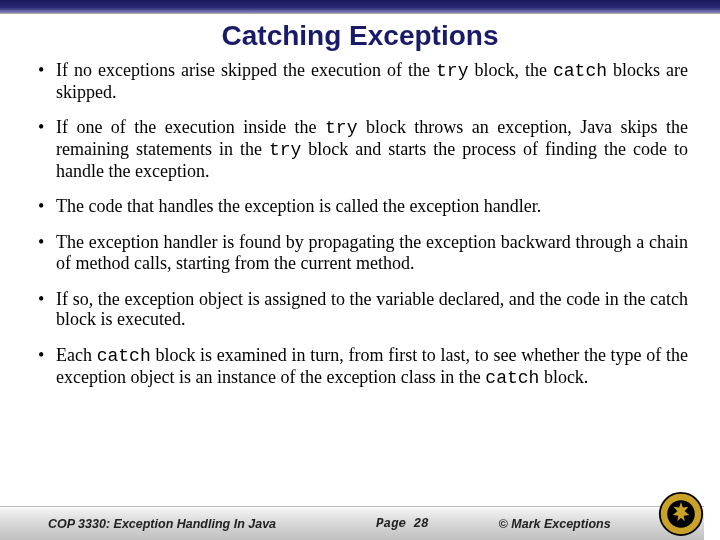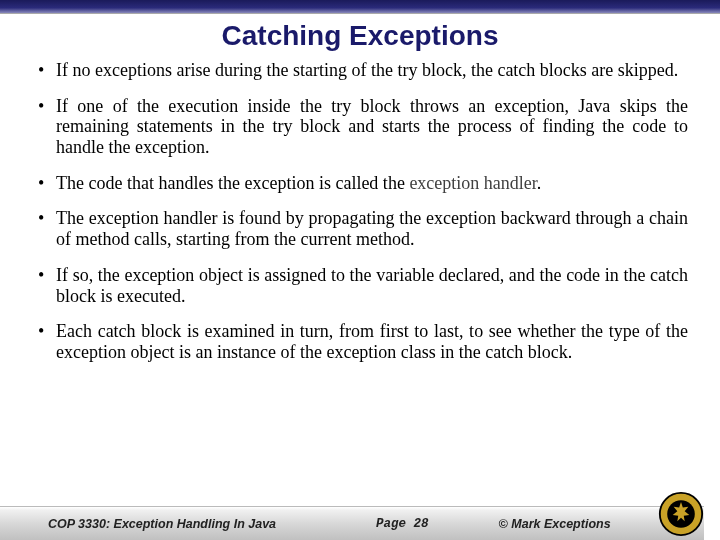--- a/index.html
+++ b/index.html
@@ -43,24 +43,24 @@
   }
   li::before {
     content: "•";
     position: absolute;
     left: 0;
     top: 0;
     font-size: 18px;
     color: #000;
   }
   .code {
-    font-family: Liberation Serif, serif;
+    font-family: Liberation Mono, monospace;
   }
   .highlight {
-    color: #404040;
+    color: #000000;
   }
   .footer {
     position: absolute;
     bottom: 0;
     left: 0;
     right: 16px;
     height: 34px;
     background: linear-gradient(to bottom, #ffffff 0%, #f0f0f0 10%, #d8d8d8 50%, #c0c0c0 100%);
     border-top: 1px solid #bbb;
     display: flex;
@@ -86,21 +86,21 @@
 </head>
 <body>
 
 <div class="top-bar"></div>
 
 <div class="title">Catching Exceptions</div>
 
 <div class="content">
   <ul>
     <li>
-      <span>If no exceptions arise during the starting of the </span><span class="code">try</span><span> block, the </span><span class="code">catch</span><span> blocks are skipped.</span>
+      <span>If no exceptions arise skipped the execution of the </span><span class="code">try</span><span> block, the </span><span class="code">catch</span><span> blocks are skipped.</span>
     </li>
     <li>
       <span>If one of the execution inside the </span><span class="code">try</span><span> block throws an exception, Java skips the remaining statements in the </span><span class="code">try</span><span> block and starts the process of finding the code to handle the exception.</span>
     </li>
     <li>
       <span>The code that handles the exception is called the </span><span class="highlight">exception handler</span><span>.</span>
     </li>
     <li>
       <span>The exception handler is found by propagating the exception backward through a chain of method calls, starting from the current method.</span>
     </li>

